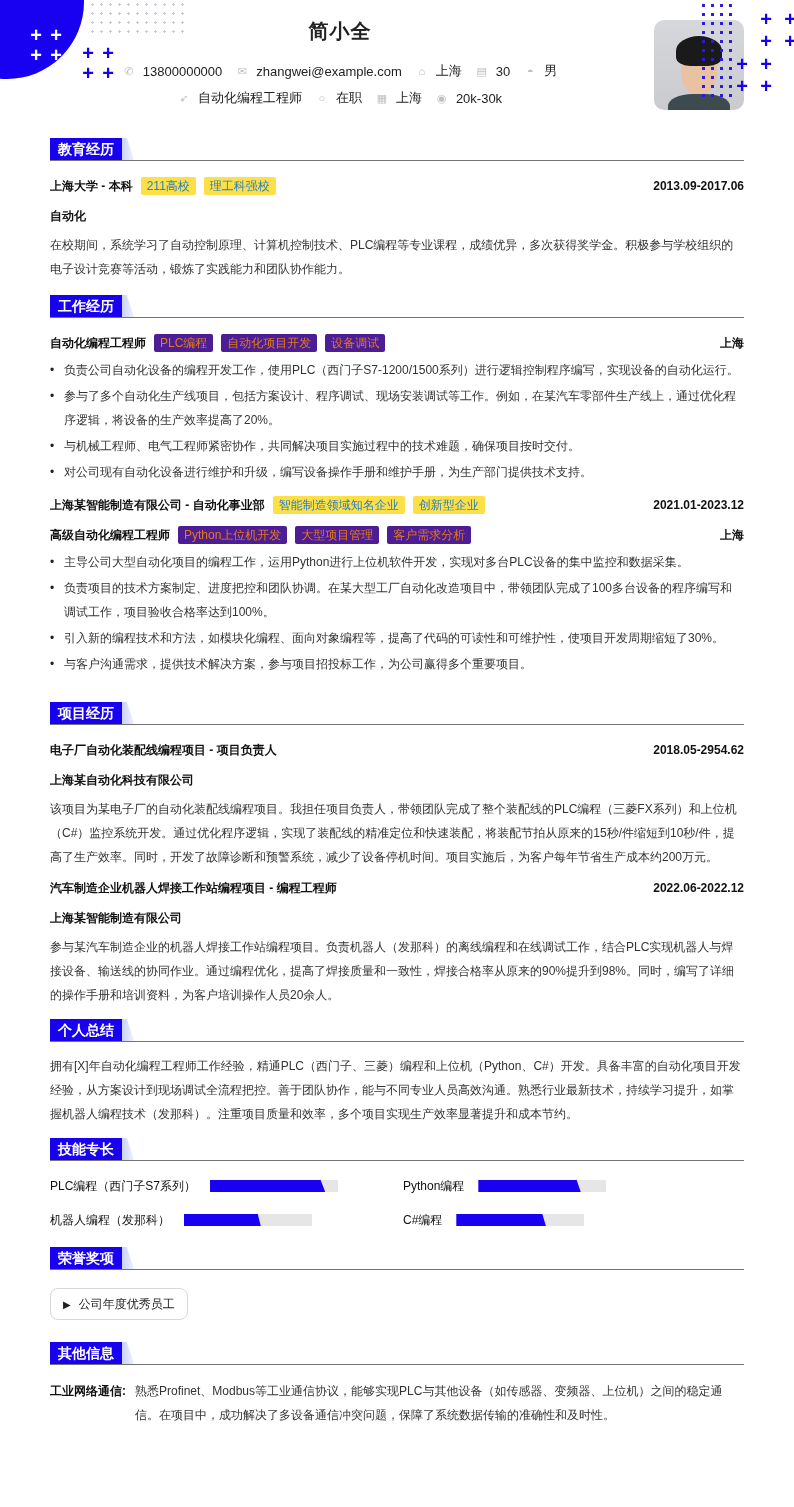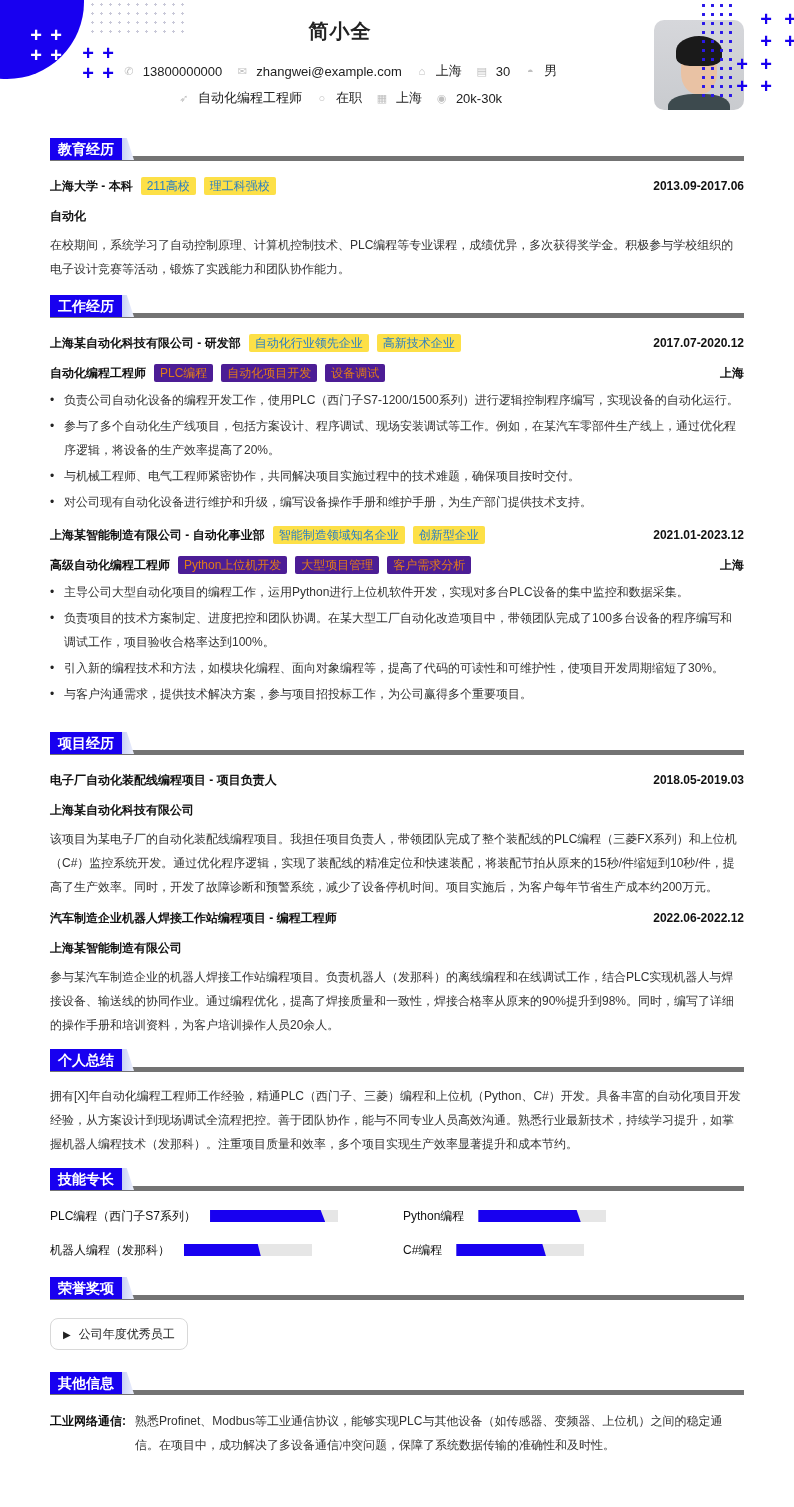--- a/index.html
+++ b/index.html
@@ -38,21 +38,21 @@
   .info-row .ic { color: #c0c0c0; font-size: 11px; margin-right: 8px; width: 12px; text-align: center; }
   .photo {
     position: absolute; left: 654px; top: 20px; width: 90px; height: 90px; border-radius: 10px;
     background: linear-gradient(180deg, #d6d7db 0%, #c9cbcf 100%); overflow: hidden; z-index: 2;
   }
   .photo .hair { position: absolute; left: 22px; top: 16px; width: 46px; height: 30px; background: #1a1a1a; border-radius: 50% 50% 30% 30%; }
   .photo .face { position: absolute; left: 27px; top: 28px; width: 36px; height: 46px; background: #e9c2a4; border-radius: 45%; }
   .photo .body { position: absolute; left: 14px; top: 74px; width: 62px; height: 30px; background: #3d4a4e; border-radius: 40% 40% 0 0; }
   .content { position: absolute; left: 50px; top: 138px; width: 694px; }
   .section { margin-bottom: 10px; }
-  .sec-head { position: relative; height: 23px; border-bottom: 5px solid #737373; margin-bottom: 14px; }
+  .sec-head { position: relative; height: 23px; border-bottom: 1px solid #737373; margin-bottom: 14px; }
   .sec-title {
     position: absolute; left: 0; top: 0; height: 22px; padding: 0 8px; background: #1800f0; color: #fff;
     font-size: 14px; font-weight: bold; line-height: 22px;
   }
   .sec-title::after {
     content: ""; position: absolute; right: -12px; top: 0; width: 12px; height: 22px;
     background: linear-gradient(90deg, #c9d2f5, #eef1fc); clip-path: polygon(0 0, 40% 0, 100% 100%, 0 100%);
   }
   .row { display: flex; justify-content: space-between; align-items: center; height: 22px; font-size: 12px; }
   .row .left { display: flex; align-items: center; font-weight: bold; color: #111; }
@@ -177,28 +177,20 @@
     <div class="subline">自动化</div>
     <div class="para">在校期间，系统学习了自动控制原理、计算机控制技术、PLC编程等专业课程，成绩优异，多次获得奖学金。积极参与学校组织的电子设计竞赛等活动，锻炼了实践能力和团队协作能力。</div>
   </div>
 
   <div class="section" style="margin-top:14px;">
     <div class="sec-head">
       <div class="sec-title">工作经历</div>
     </div>
 
     <div>
-      <div class="row">
-        <div class="left">
-          <span>上海某自动化科技有限公司 - 研发部</span>
-          <span class="tag tag-blue">自动化行业领先企业</span>
-          <span class="tag tag-blue">高新技术企业</span>
-        </div>
-        <div class="right">2017.07-2020.12</div>
-      </div>
       <div class="row" style="margin-top:8px;">
         <div class="left">
           <span>自动化编程工程师</span>
           <span class="tag tag-orange">PLC编程</span>
           <span class="tag tag-orange">自动化项目开发</span>
           <span class="tag tag-orange">设备调试</span>
         </div>
         <div class="right">上海</div>
       </div>
       <ul class="bullets">
@@ -240,21 +232,21 @@
 
   <div class="section" style="margin-top:26px;">
     <div class="sec-head">
       <div class="sec-title">项目经历</div>
     </div>
     <div>
       <div class="row">
         <div class="left">
             <span>电子厂自动化装配线编程项目 - 项目负责人</span>
           </div>
-        <div class="right">2018.05-2019.03</div>
+        <div class="right">2018.05-2954.62</div>
       </div>
       <div class="subline">上海某自动化科技有限公司</div>
       <div class="para">该项目为某电子厂的自动化装配线编程项目。我担任项目负责人，带领团队完成了整个装配线的PLC编程（三菱FX系列）和上位机（C#）监控系统开发。通过优化程序逻辑，实现了装配线的精准定位和快速装配，将装配节拍从原来的15秒/件缩短到10秒/件，提高了生产效率。同时，开发了故障诊断和预警系统，减少了设备停机时间。项目实施后，为客户每年节省生产成本约200万元。</div>
     </div>
     <div class="gap8"></div>
     <div>
       <div class="row">
         <div class="left">
             <span>汽车制造企业机器人焊接工作站编程项目 - 编程工程师</span>
           </div>

